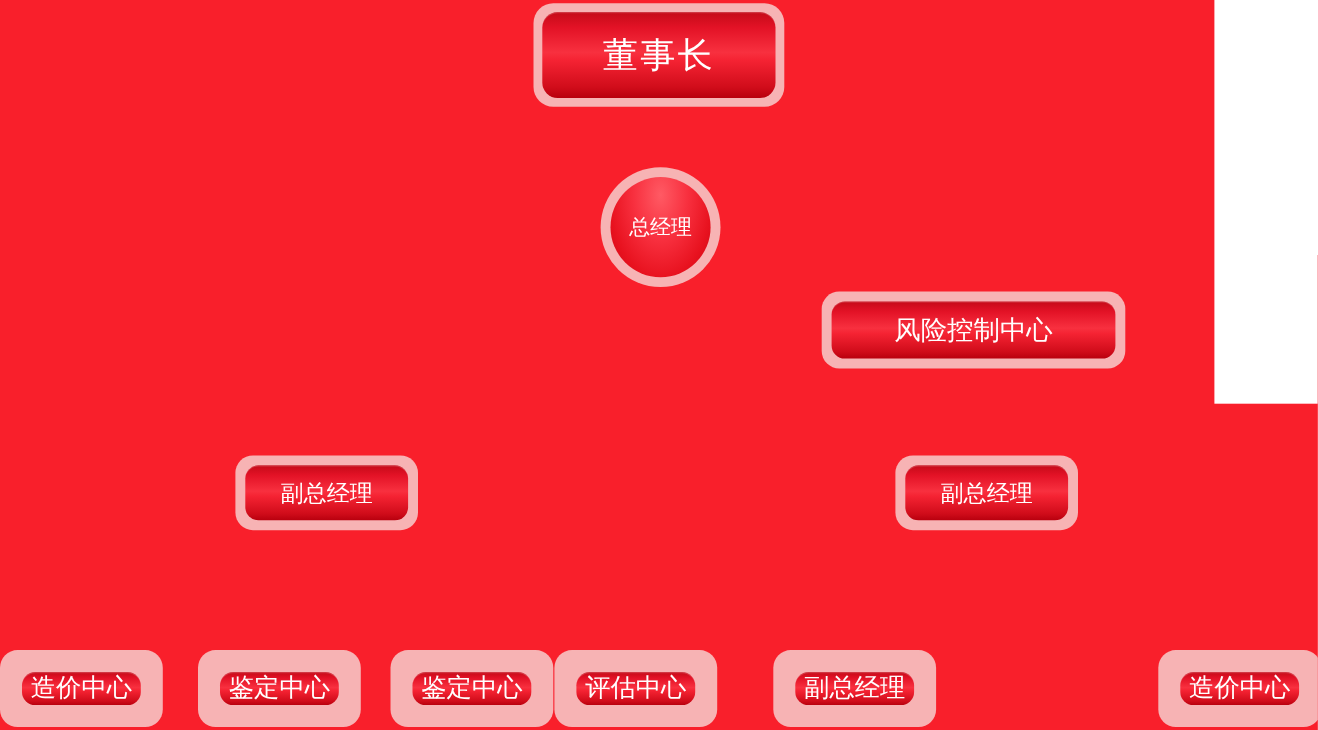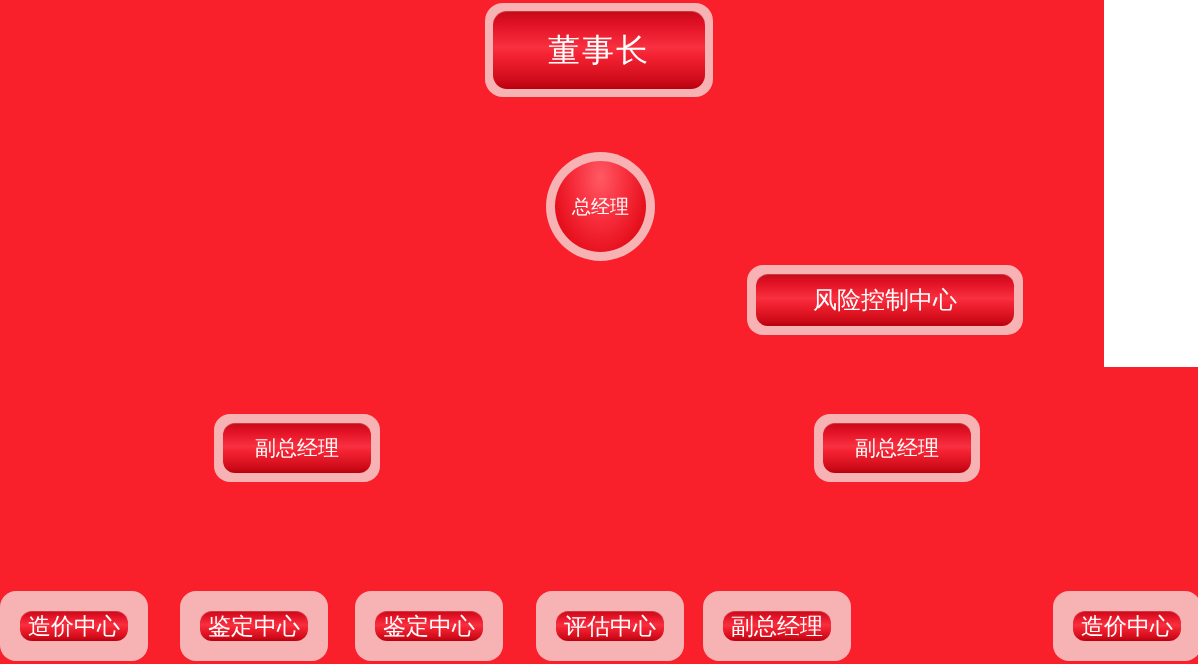--- a/index.html
+++ b/index.html
@@ -177,21 +177,21 @@
   </div>
 
   <div class="node dept" style="left:180px;">
     <div class="inner">鉴定中心</div>
   </div>
 
   <div class="node dept" style="left:355px;">
     <div class="inner">鉴定中心</div>
   </div>
 
-  <div class="node dept" style="left:536px;">
+  <div class="node dept" style="left:504px;">
     <div class="inner">评估中心</div>
   </div>
 
   <div class="node dept" style="left:703px;">
     <div class="inner">副总经理</div>
   </div>
 
 
   <div class="node dept" style="left:1053px;">
     <div class="inner">造价中心</div>

